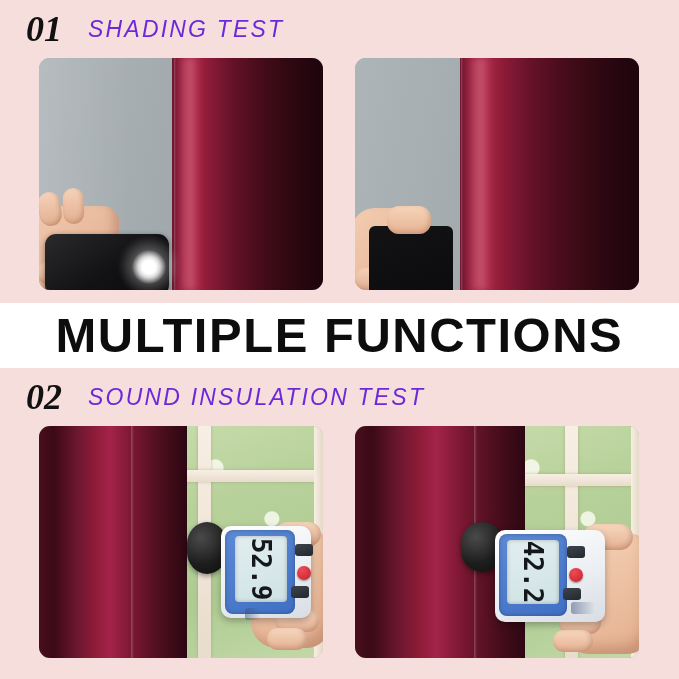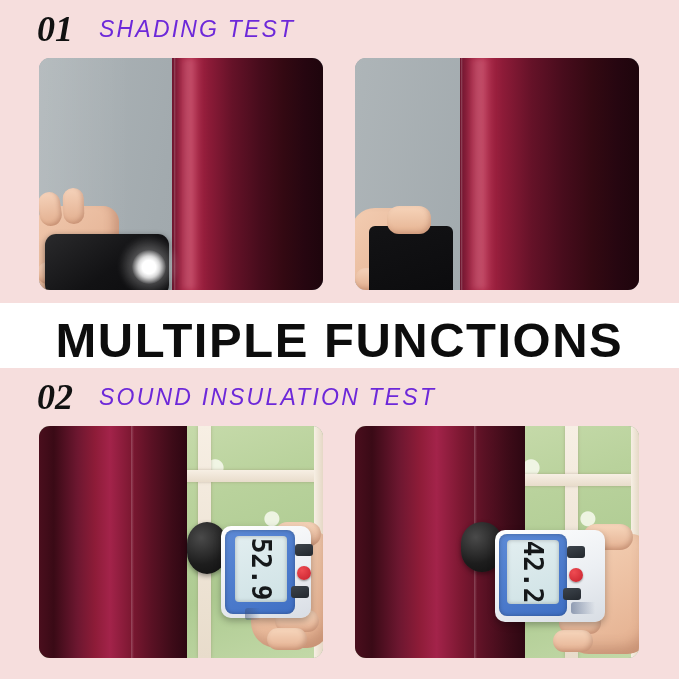--- a/index.html
+++ b/index.html
@@ -7,21 +7,21 @@
     width:679px;height:679px;
     background:#f6dedd;
     font-family:"Liberation Sans",sans-serif;
     overflow:hidden;position:relative;
   }
   .page{width:679px;height:679px;position:relative;background:#f6dedd;}
 
   
   .sec-head{
     height:58px;display:flex;align-items:center;
-    padding-left:37px;box-sizing:border-box;
+    padding-left:26px;box-sizing:border-box;
   }
   .sec-num{
     font-family:"Liberation Serif",serif;
     font-style:italic;font-weight:700;
     font-size:36px;color:#111;
     line-height:1;letter-spacing:0px;
     margin-right:26px;
   }
   .sec-label{
     font-family:"Liberation Sans",sans-serif;
@@ -224,21 +224,21 @@
     position:absolute;width:26px;height:12px;opacity:.55;
     background:
       linear-gradient(90deg,rgba(60,80,120,.9),rgba(60,80,120,0) 60%);
     border-radius:3px;
   }
 
   
   .banner{
     position:absolute;left:0;right:0;top:303px;height:65px;
     background:#ffffff;
-    display:flex;align-items:flex-end;justify-content:center;
+    display:flex;align-items:center;justify-content:center;
   }
   .banner-text{
     font-family:"Liberation Sans Narrow","Liberation Sans",sans-serif;
     font-weight:700;font-size:48px;color:#0d0d0d;
     letter-spacing:1.5px;
     transform:scaleX(1.02);
     white-space:nowrap;
   }
 </style>
 </head>

